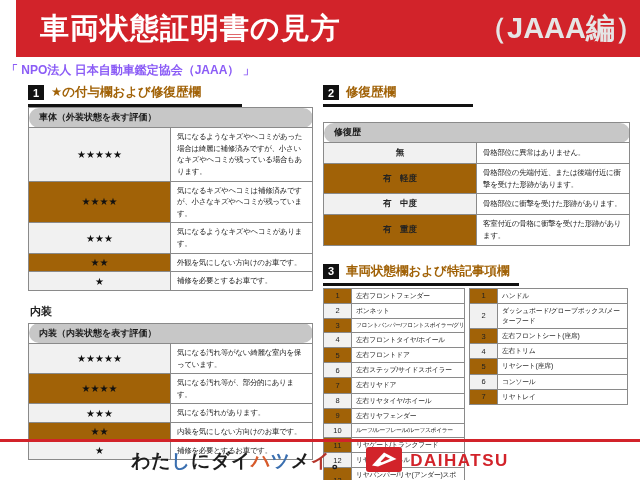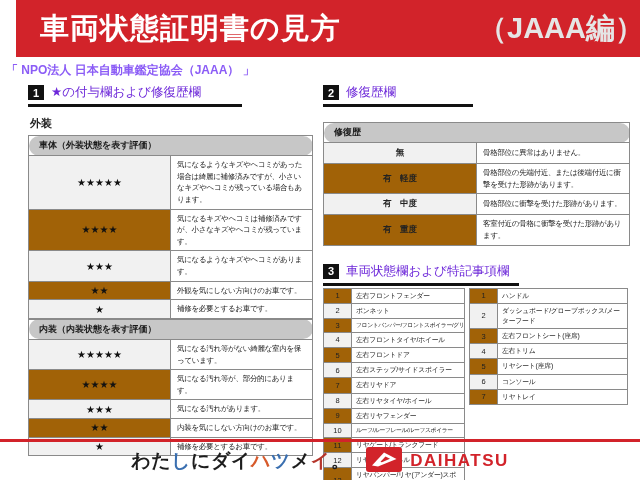--- a/index.html
+++ b/index.html
@@ -18,21 +18,21 @@
 
   
   .col-left{position:absolute;top:84px;left:28px;width:285px;}
   .col-right{position:absolute;top:84px;left:323px;width:307px;}
 
   
   .sec-h{display:flex;align-items:center;gap:7px;border-bottom:3px solid #111;
          padding-bottom:3px;box-sizing:border-box;}
   .sec-num{background:#111;color:#fff;font-weight:bold;font-size:11px;width:16px;height:15px;
            display:flex;align-items:center;justify-content:center;flex:0 0 16px;}
-  .sec-title{font-size:12.5px;font-weight:normal;color:#6d28d9;white-space:nowrap;}
+  .sec-title{font-size:12.5px;font-weight:bold;color:#a16207;white-space:nowrap;}
 
   .part-label{font-size:11px;font-weight:bold;margin:9px 0 4px 2px;color:#222;}
 
   
   table{border-collapse:collapse;width:100%;table-layout:fixed;}
   .rate-table td{border:1px solid #8a8a8a;vertical-align:middle;}
   .thead-cell{background:#c7c7c7;font-size:9px;font-weight:bold;padding:3px 4px 3px 10px;border-radius:10px;}
   .star-cell{width:64px;text-align:center;font-size:10px;font-weight:bold;padding:3px 1px;
              letter-spacing:0;color:#111;}
   .desc-cell{font-size:7.5px;letter-spacing:-0.3px;line-height:1.55;padding:3px 6px;background:#fff;margin-left:20px;}
@@ -71,21 +71,20 @@
 
   <div class="subtitle">「 NPO法人 日本自動車鑑定協会（JAAA） 」</div>
 
   <div class="col-left">
 
     <div class="sec-h" style="width:214px;">
       <span class="sec-num">1</span>
       <span class="sec-title">★の付与欄および修復歴欄</span>
     </div>
 
-    <div class="part-label">外装</div>
 
     <table class="rate-table">
       <tbody>
           <tr>
         <td class="thead-cell" colspan="2">車体（外装状態を表す評価）</td>
       </tr>
       <tr>
         <td class="star-cell light">★★★★★</td>
         <td class="desc-cell">気になるようなキズやヘコミがあった場合は綺麗に補修済みですが、小さいなキズやヘコミが残っている場合もあります。</td>
       </tr>
@@ -101,20 +100,21 @@
         <td class="star-cell gray">★★</td>
         <td class="desc-cell">外観を気にしない方向けのお車です。</td>
       </tr>
       <tr>
         <td class="star-cell light">★</td>
         <td class="desc-cell">補修を必要とするお車です。</td>
       </tr>
     </tbody>
       </table>
 
+    <div class="part-label" style="margin-top:13px;">内装</div>
 
     <table class="rate-table">
       <tbody>
           <tr>
         <td class="thead-cell" colspan="2">内装（内装状態を表す評価）</td>
       </tr>
       <tr>
         <td class="star-cell light">★★★★★</td>
         <td class="desc-cell">気になる汚れ等がない綺麗な室内を保っています。</td>
       </tr>

